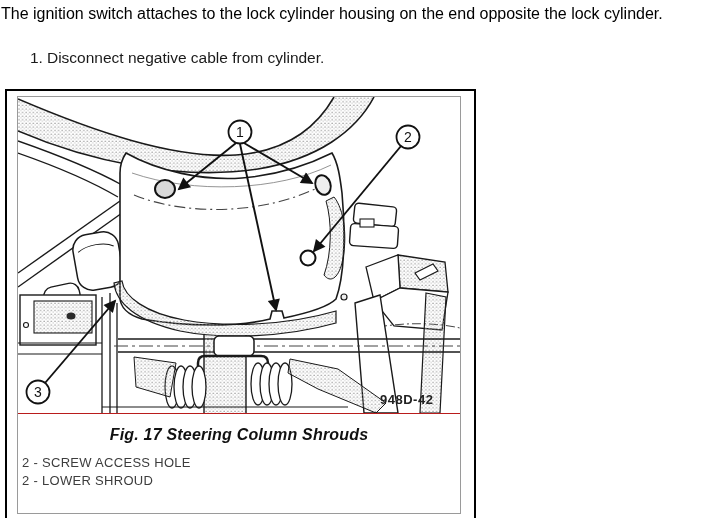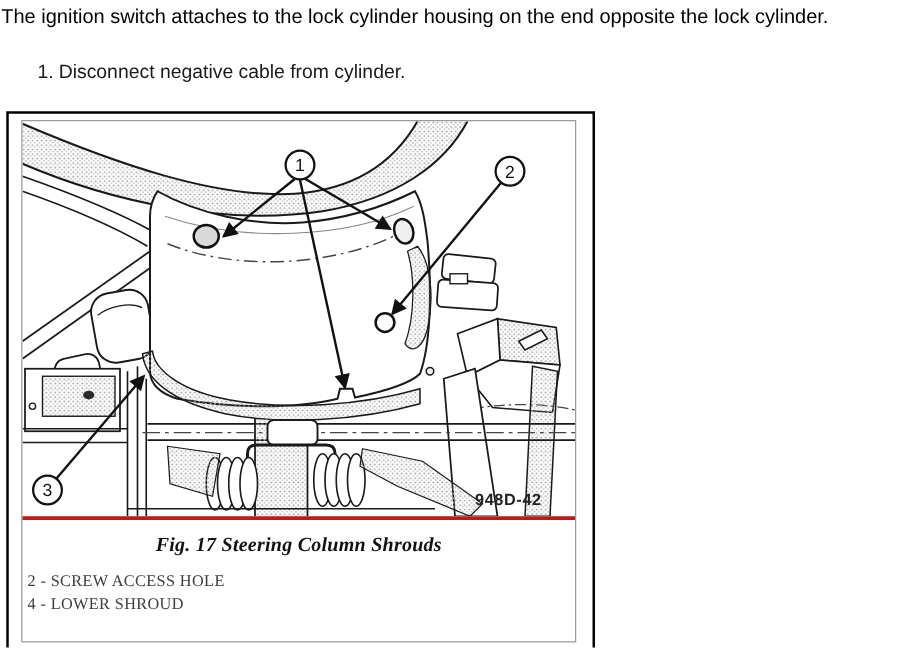--- a/index.html
+++ b/index.html
@@ -17,21 +17,21 @@
   .step .num{margin-right:4px;}
   .figure-frame{
     position:absolute;left:5px;top:89px;width:471px;height:445px;
     border:2px solid #000;background:#fff;box-sizing:border-box;
   }
   .figure-inner{
     position:absolute;left:10px;top:5px;width:444px;height:418px;
     border:1px solid #9a9a9a;box-sizing:border-box;background:#fff;
   }
   .drawing{width:442px;height:316px;overflow:hidden;}
-  .caption-area{border-top:3px solid #b91c1c;height:97px;font-family:Liberation Serif, serif;}
+  .caption-area{border-top:1px solid #b91c1c;height:97px;}
   .figcaption{
     text-align:center;font-weight:bold;font-style:italic;font-size:16px;
     margin-top:12px;color:#111;letter-spacing:.2px;
   }
   .legend{margin:10px 0 0 4px;}
   .legend-row{
     font-size:13px;color:#3d3d3d;line-height:17.5px;letter-spacing:.3px;white-space:nowrap;
   }
   svg text{font-family:"Liberation Sans", sans-serif;}
   .callout-num{font-size:14px;fill:#111;}
@@ -166,18 +166,18 @@
         </g>
 
         <text class="ref-num" x="362" y="307">948D-42</text>
       </svg>
     </div>
 
     <div class="caption-area">
       <div class="figcaption">Fig. 17 Steering Column Shrouds</div>
       <div class="legend">
         <div class="legend-row">2 - SCREW ACCESS HOLE</div>
-        <div class="legend-row">4 - LOWER SHROUD</div>
+        <div class="legend-row">2 - LOWER SHROUD</div>
       </div>
     </div>
 
   </div>
 </div>
 
 </body></html>

